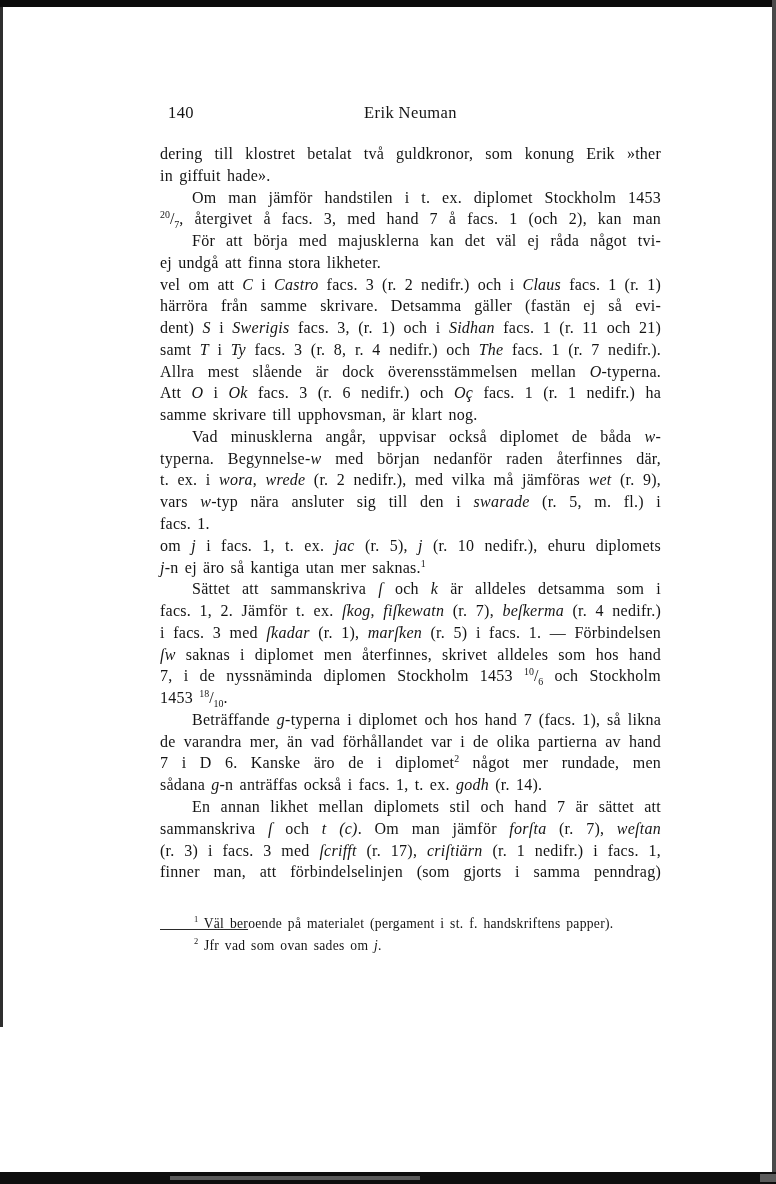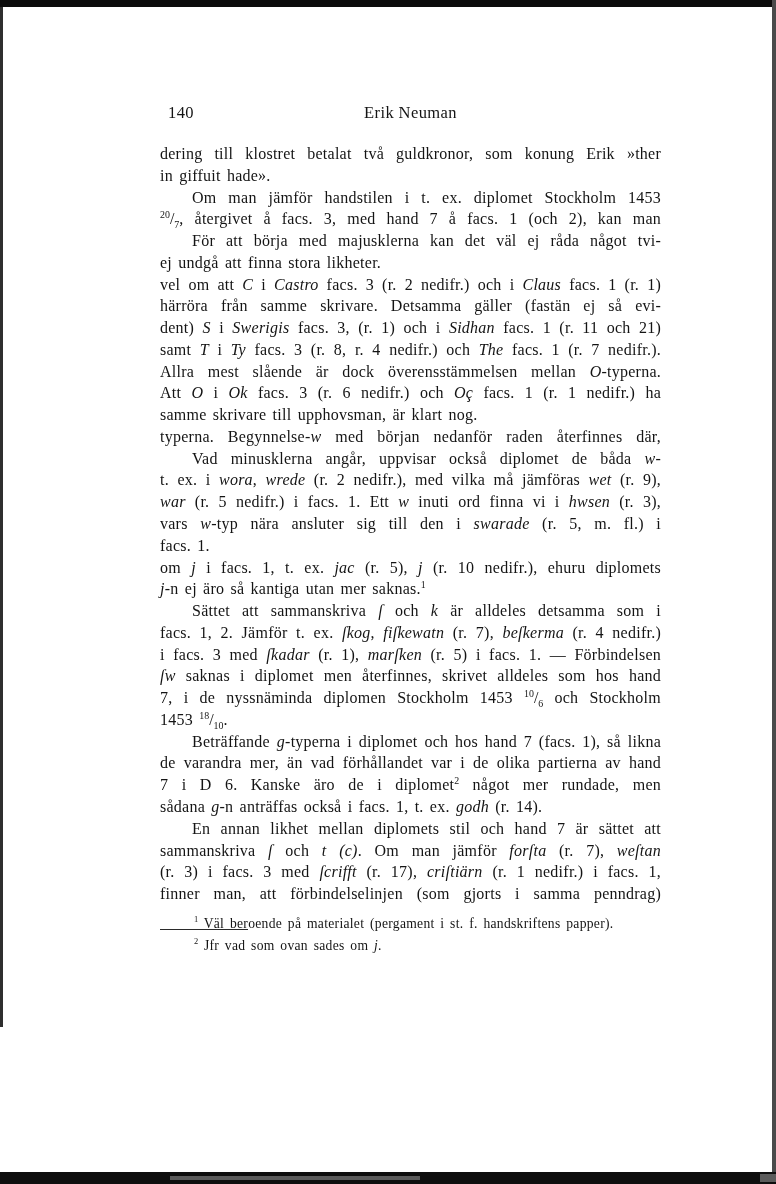--- a/index.html
+++ b/index.html
@@ -72,24 +72,23 @@
     <div class="line just"><span class="frac"><span class="num">20</span>/<span class="den">7</span></span><span>, återgivet å facs. 3, med hand 7 å facs. 1 (och 2), kan man</span></div>
     <div class="line just indent"><span>För att börja med majusklerna kan det väl ej råda något tvi-</span></div>
     <div class="line"><span>ej undgå att finna stora likheter.</span></div>
     <div class="line just"><span>vel om att </span><span class="it">C</span><span> i </span><span class="it">Castro</span><span> facs. 3 (r. 2 nedifr.) och i </span><span class="it">Claus</span><span> facs. 1 (r. 1)</span></div>
     <div class="line just"><span>härröra från samme skrivare. Detsamma gäller (fastän ej så evi-</span></div>
     <div class="line just"><span>dent) </span><span class="it">S</span><span> i </span><span class="it">Swerigis</span><span> facs. 3, (r. 1) och i </span><span class="it">Sidhan</span><span> facs. 1 (r. 11 och 21)</span></div>
     <div class="line just"><span>samt </span><span class="it">T</span><span> i </span><span class="it">Ty</span><span> facs. 3 (r. 8, r. 4 nedifr.) och </span><span class="it">The</span><span> facs. 1 (r. 7 nedifr.).</span></div>
     <div class="line just"><span>Allra mest slående är dock överensstämmelsen mellan </span><span class="it">O</span><span>-typerna.</span></div>
     <div class="line just"><span>Att </span><span class="it">O</span><span> i </span><span class="it">Ok</span><span> facs. 3 (r. 6 nedifr.) och </span><span class="it">Oç</span><span> facs. 1 (r. 1 nedifr.) ha</span></div>
     <div class="line"><span>samme skrivare till upphovsman, är klart nog.</span></div>
+    <div class="line just indent"><span>Vad minusklerna angår, uppvisar också diplomet de båda </span><span class="it">w</span><span>-</span></div>
     <div class="line just"><span>typerna. Begynnelse-</span><span class="it">w</span><span> med början nedanför raden återfinnes där,</span></div>
-    <div class="line just indent"><span>Vad minusklerna angår, uppvisar också diplomet de båda </span><span class="it">w</span><span>-</span></div>
     <div class="line just"><span>t. ex. i </span><span class="it">wora</span><span>, </span><span class="it">wrede</span><span> (r. 2 nedifr.), med vilka må jämföras </span><span class="it">wet</span><span> (r. 9),</span></div>
-    <div class="line just"><span class="it">war</span><span> (r. 5 nedifr.) i facs. 1. Ett </span><span class="it">w</span><span> inuti ord finna vi i </span><span class="it">hwsen</span><span> (r. 3),</span></div>
     <div class="line just"><span>vars </span><span class="it">w</span><span>-typ nära ansluter sig till den i </span><span class="it">swarade</span><span> (r. 5, m. fl.) i</span></div>
     <div class="line"><span>facs. 1.</span></div>
     <div class="line just"><span>om </span><span class="it">j</span><span> i facs. 1, t. ex. </span><span class="it">jac</span><span> (r. 5), </span><span class="it">j</span><span> (r. 10 nedifr.), ehuru diplomets</span></div>
     <div class="line"><span class="it">j</span><span>-n ej äro så kantiga utan mer saknas.</span><span class="sup">1</span></div>
     <div class="line just indent"><span>Sättet att sammanskriva </span><span class="it">ſ</span><span> och </span><span class="it">k</span><span> är alldeles detsamma som i</span></div>
     <div class="line just"><span>facs. 1, 2. Jämför t. ex. </span><span class="it">ſkog</span><span>, </span><span class="it">fiſkewatn</span><span> (r. 7), </span><span class="it">beſkerma</span><span> (r. 4 nedifr.)</span></div>
     <div class="line just"><span>i facs. 3 med </span><span class="it">ſkadar</span><span> (r. 1), </span><span class="it">marſken</span><span> (r. 5) i facs. 1. — Förbindelsen</span></div>
     <div class="line just"><span class="it">ſw</span><span> saknas i diplomet men återfinnes, skrivet alldeles som hos hand</span></div>
     <div class="line just"><span>7, i de nyssnäminda diplomen Stockholm 1453 </span><span class="frac"><span class="num">10</span>/<span class="den">6</span></span><span> och Stockholm</span></div>
     <div class="line"><span>1453 </span><span class="frac"><span class="num">18</span>/<span class="den">10</span></span><span>.</span></div>

